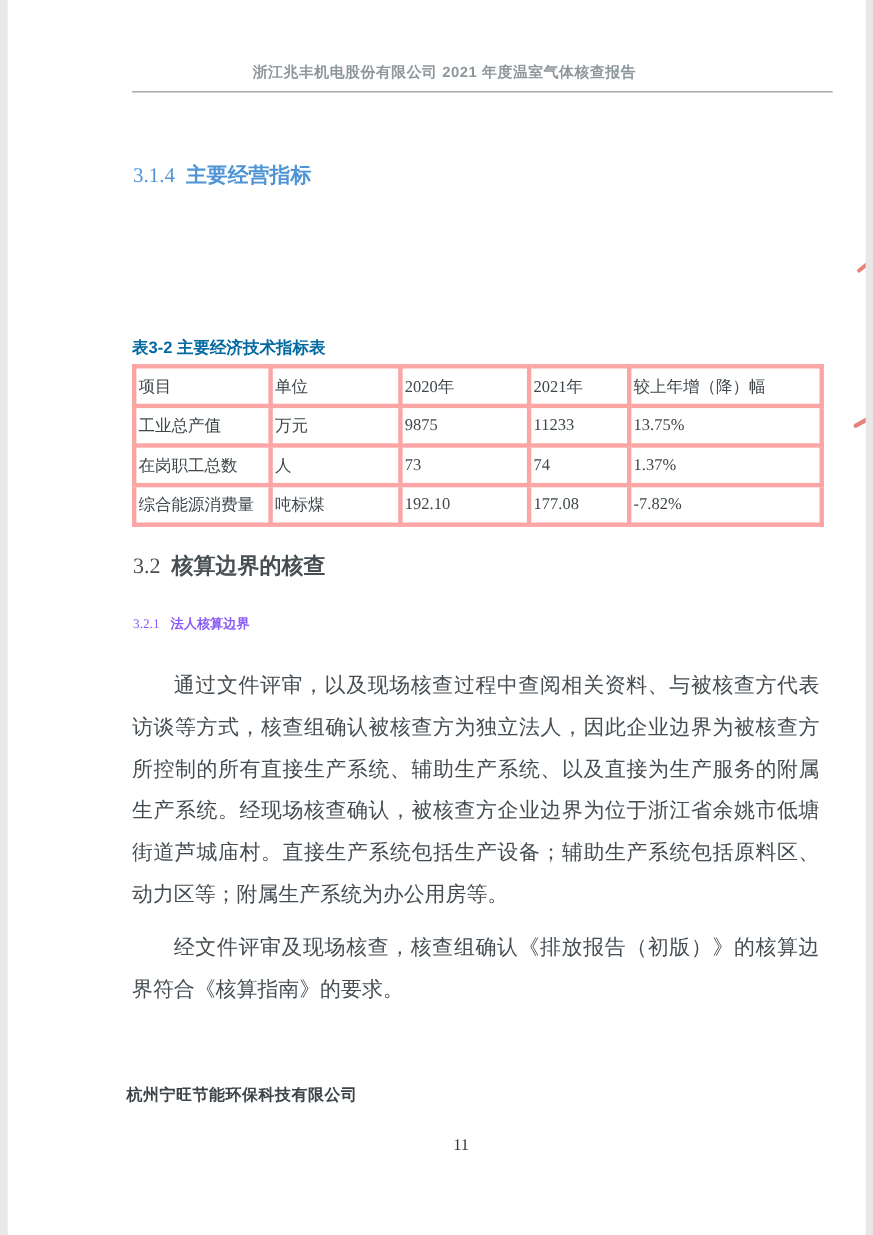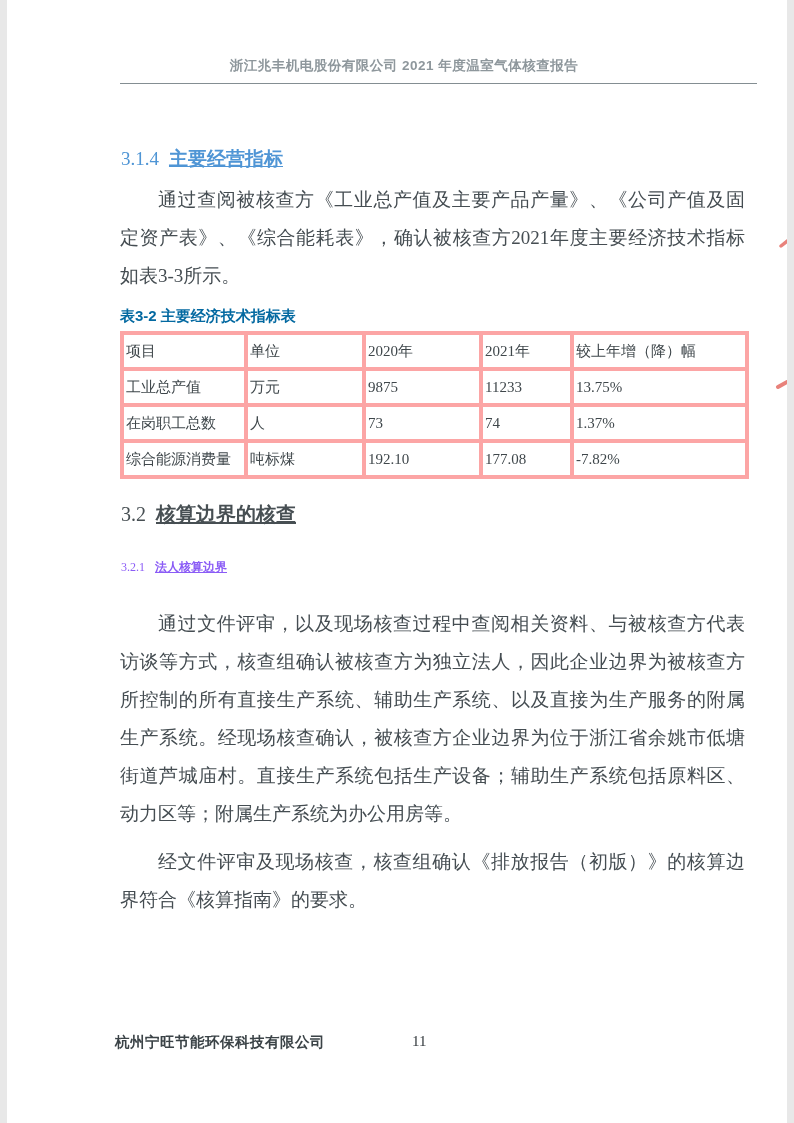--- a/index.html
+++ b/index.html
@@ -19,21 +19,21 @@
     font-size:13.5px;font-weight:bold;
     color:#8e979c;letter-spacing:.5px;
   }
   .header-rule{
     position:absolute;top:83px;left:113px;width:637px;height:0;
     border-top:1.5px solid #848e92;
   }
   
   .heading{position:absolute;left:114px;white-space:nowrap;}
   .h-num{font-family:"Liberation Serif", serif;font-weight:normal;}
-  .h-text{font-family:"Liberation Sans", sans-serif;font-weight:bold;margin-left:10px;text-decoration:underline;}
+  .h-text{font-family:"Liberation Sans", sans-serif;font-weight:bold;margin-left:10px;}
   .h-314{top:130px;font-size:19px;color:#4f95d5;}
   .h-32{top:489px;font-size:20px;color:#474f53;margin-top:12px;}
   .h-321{top:549px;font-size:12px;color:#8b5cf6;}
   
   .body-para{
     position:absolute;left:113px;width:625px;margin:0;
     font-size:19px;line-height:38px;
     color:#454d52;
     text-align:justify;
     text-indent:2em;
@@ -54,21 +54,21 @@
   }
   table.data-table td,table.data-table th{
     border:4px solid #fca5a5;
     height:32px;
     text-align:left;vertical-align:middle;
     font-weight:normal;
     padding:0 2px;
   }
   
   .footer-company{
-    position:absolute;top:1033px;left:108px;
+    position:absolute;top:986px;left:108px;
     font-family:"Liberation Sans", sans-serif;
     font-size:14.5px;font-weight:bold;color:#3b4347;letter-spacing:.5px;
   }
   .footer-page{
     position:absolute;top:1033px;left:405px;
     font-size:15px;color:#33393d;
   }
   
   .edge-line{
     position:absolute;top:55px;left:788px;width:2px;height:992px;
@@ -83,21 +83,20 @@
 
 <div class="page">
 
   <div class="running-header">
     <span>浙江兆丰机电股份有限公司 2021 年度温室气体核查报告</span>
   </div>
   <div class="header-rule"></div>
 
   <h2 class="heading h-314"><span class="h-num">3.1.4</span><span class="h-text">主要经营指标</span></h2>
 
-  <p class="body-para p-314">通过查阅被核查方《工业总产值及主要产品产量》、《公司产值及固定资产表》、《综合能耗表》，确认被核查方2021年度主要经济技术指标如表3-3所示。</p>
 
   <div class="table-caption">表3-2 主要经济技术指标表</div>
 
   <table class="data-table">
     <colgroup>
       <col style="width:124px">
         <col style="width:118px">
         <col style="width:117px">
         <col style="width:91px">
         <col style="width:175px">

